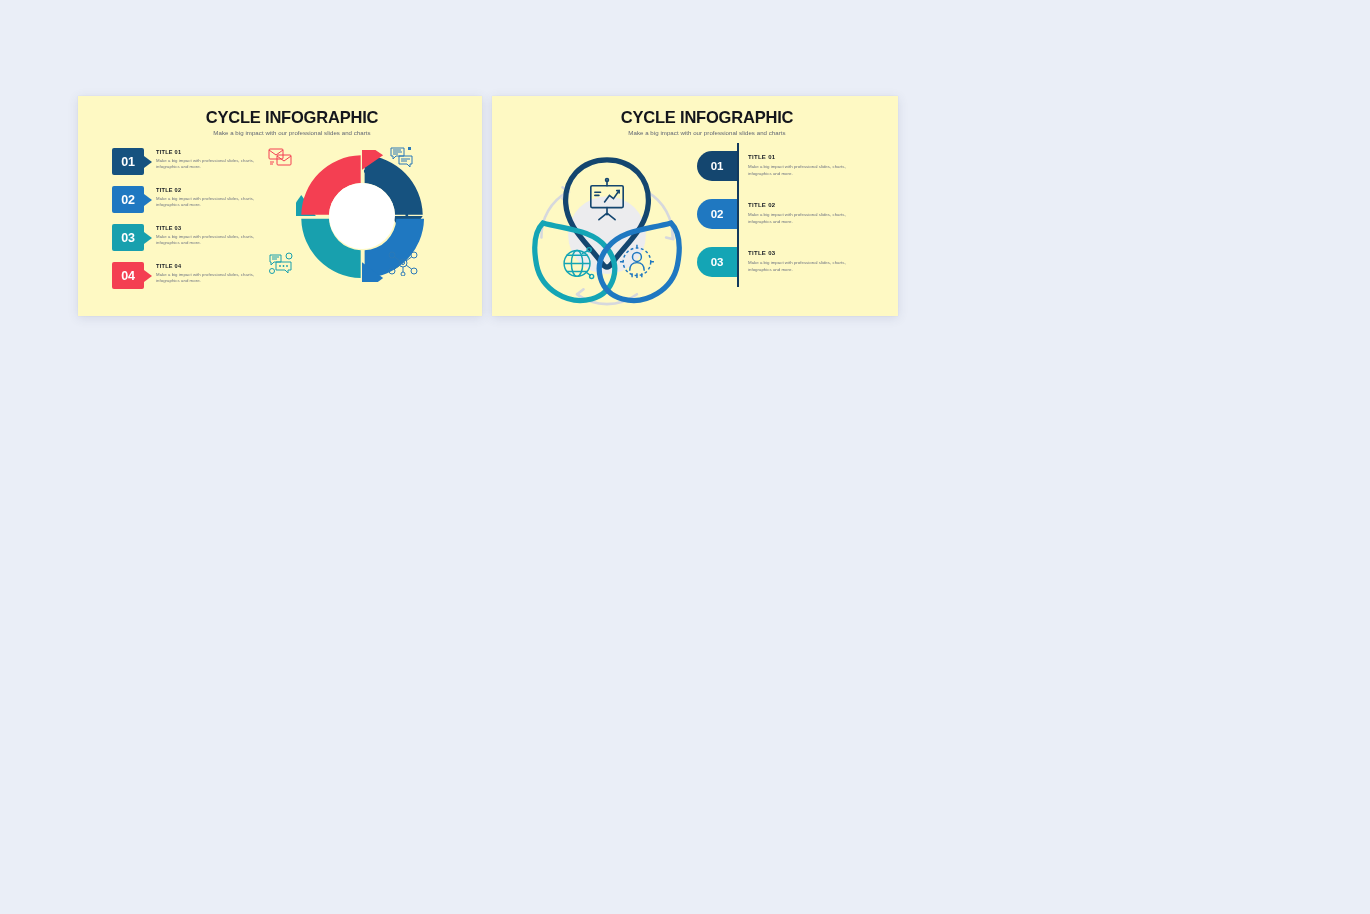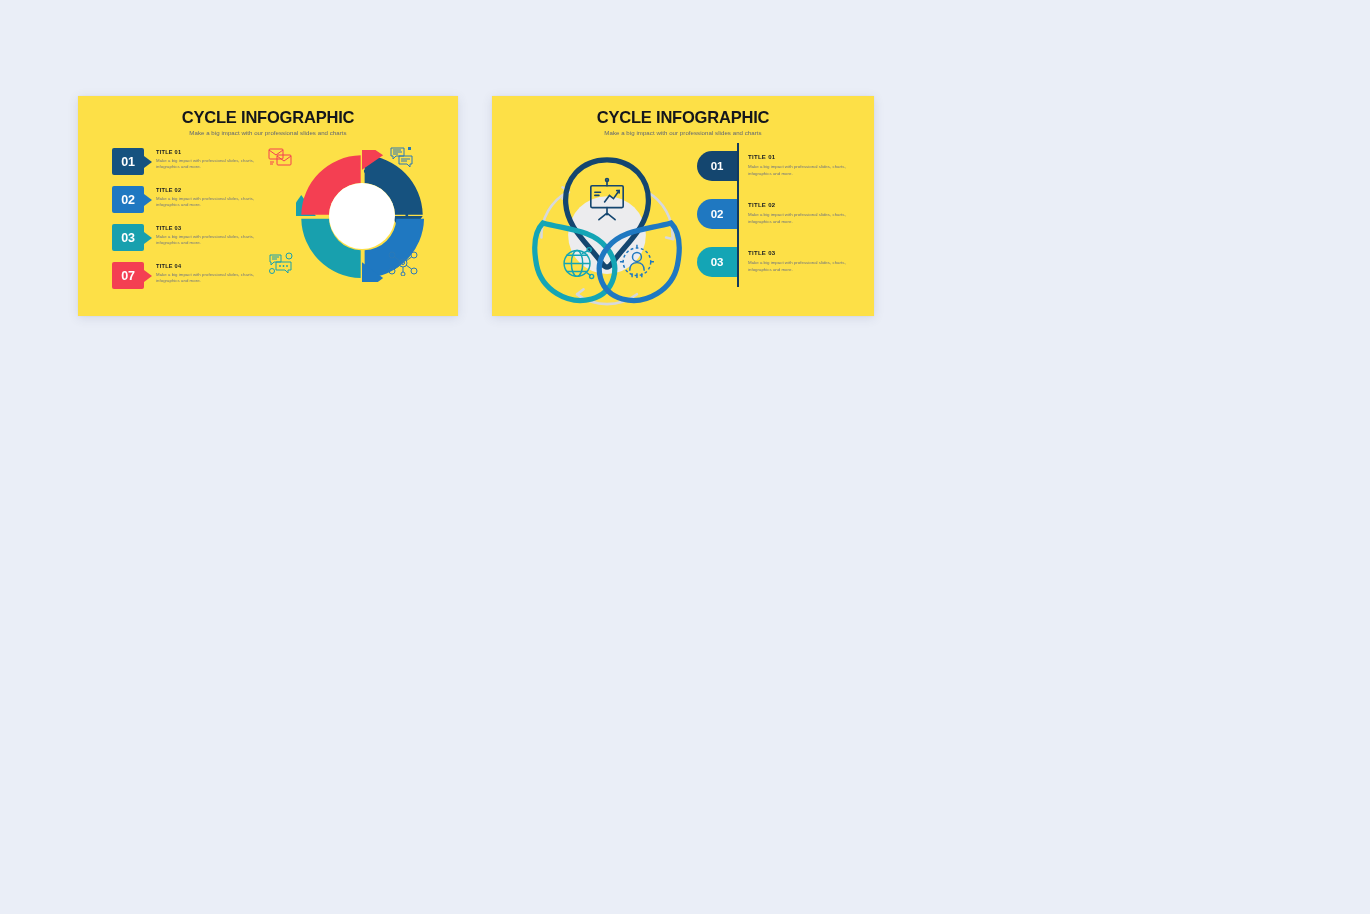--- a/index.html
+++ b/index.html
@@ -14,22 +14,23 @@
 
   .stage {
     position: relative;
     width: 1370px;
     height: 914px;
   }
 
   
   .card {
     position: absolute;
-    background: #fde047;
+    background: #fef9c3;
     box-shadow: 0 2px 10px rgba(60,70,110,0.13), 0 0 1px rgba(60,70,110,0.12);
+    padding-left: 24px;
   }
   #card-left  { left: 78px;  top: 96px; width: 380px; height: 220px; }
   #card-right { left: 492px; top: 96px; width: 382px; height: 220px; }
 
   
   .slide-title {
     text-align: center;
     font-size: 16.5px;
     font-weight: bold;
     letter-spacing: -0.2px;
@@ -208,21 +209,21 @@
       <div class="left-row">
         <div class="badge-square" style="background:#18a0ae">03</div>
         <div class="badge-arrow" style="border-left-color:#18a0ae"></div>
         <div class="left-texts">
           <p class="item-title">TITLE 03</p>
           <p class="item-body">Make a big impact with professional slides, charts, infographics and more.</p>
         </div>
       </div>
 
       <div class="left-row">
-        <div class="badge-square" style="background:#f43f52">07</div>
+        <div class="badge-square" style="background:#f43f52">04</div>
         <div class="badge-arrow" style="border-left-color:#f43f52"></div>
         <div class="left-texts">
           <p class="item-title">TITLE 04</p>
           <p class="item-body">Make a big impact with professional slides, charts, infographics and more.</p>
         </div>
       </div>
 
     </div>
 
     <div class="donut-wrap">

